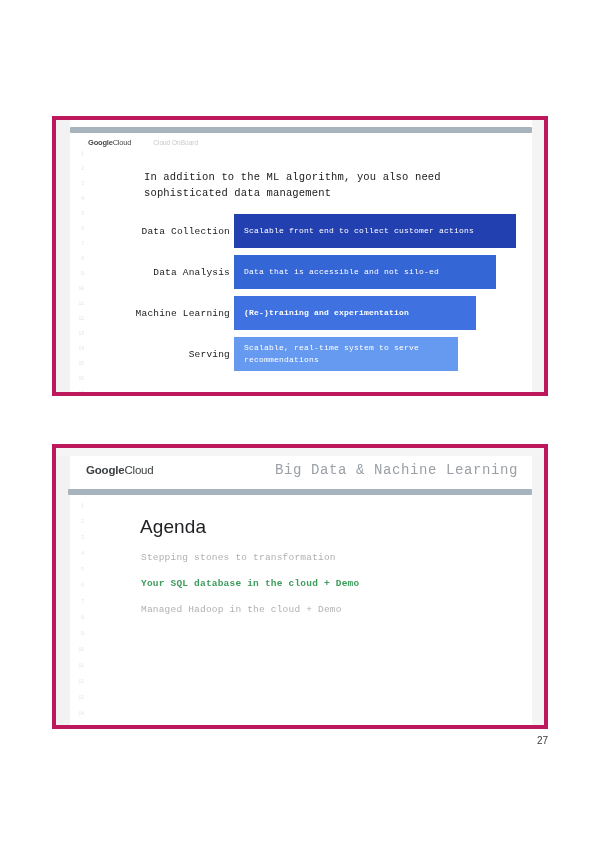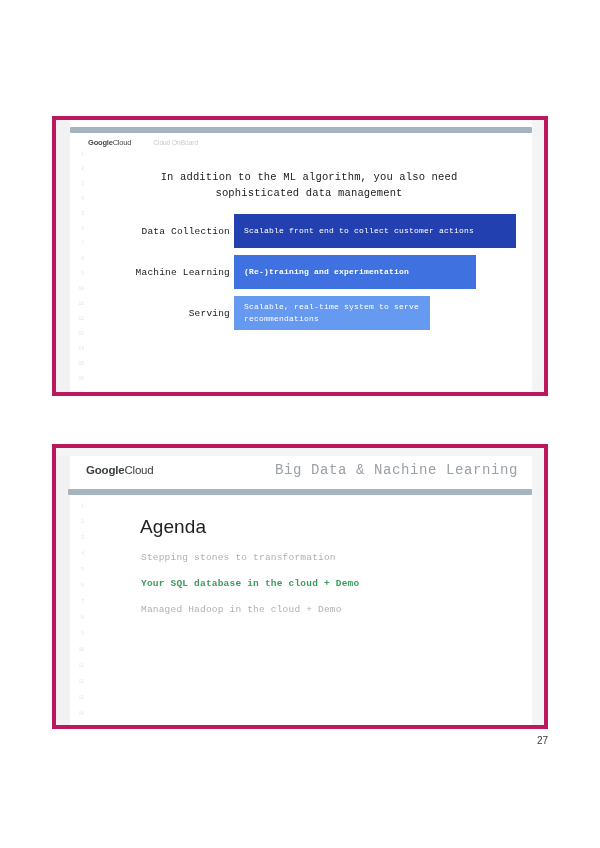--- a/index.html
+++ b/index.html
@@ -142,21 +142,20 @@
   .s1-title {
     position: absolute;
     left: 88px;
     top: 50px;
     width: 330px;
     font-family: "Liberation Mono", monospace;
     font-size: 10.5px;
     line-height: 1.48;
     color: #202124;
     letter-spacing: 0.15px;
-    text-align: center;
   }
 
   .bars {
     position: absolute;
     left: 30px;
     top: 94px;
     right: 18px;
   }
 
   .bar-row {
@@ -273,26 +272,30 @@
       </div>
 
       <div class="s1-title">In addition to the ML algorithm, you also need sophisticated data management</div>
 
       <div class="bars" id="bars-1">
           <div class="bar-row">
             <div class="bar-label">Data Collection</div>
             <div class="bar" style="background: rgb(35, 64, 176); width: 282px;">Scalable front end to collect customer actions</div>
           </div>
           <div class="bar-row">
+            <div class="bar-label">Data Analysis</div>
+            <div class="bar" style="background: rgb(53, 102, 214); width: 262px;">Data that is accessible and not silo-ed</div>
+          </div>
+          <div class="bar-row">
             <div class="bar-label">Machine Learning</div>
             <div class="bar" style="background: rgb(63, 114, 224); width: 242px; font-weight: bold;">(Re-)training and experimentation</div>
           </div>
           <div class="bar-row">
             <div class="bar-label">Serving</div>
-            <div class="bar" style="background: rgb(102, 153, 240); width: 196px;">Scalable, real-time system to serve recommendations</div>
+            <div class="bar" style="background: rgb(102, 153, 240); width: 224px;">Scalable, real-time system to serve recommendations</div>
           </div>
         </div>
     </div>
   </div>
 
   <div class="slide" id="slide-2">
     <div class="slide-inner">
       <div class="frame-gray-left"></div>
       <div class="frame-gray-right"></div>
       <div class="frame-gray-top"></div>

